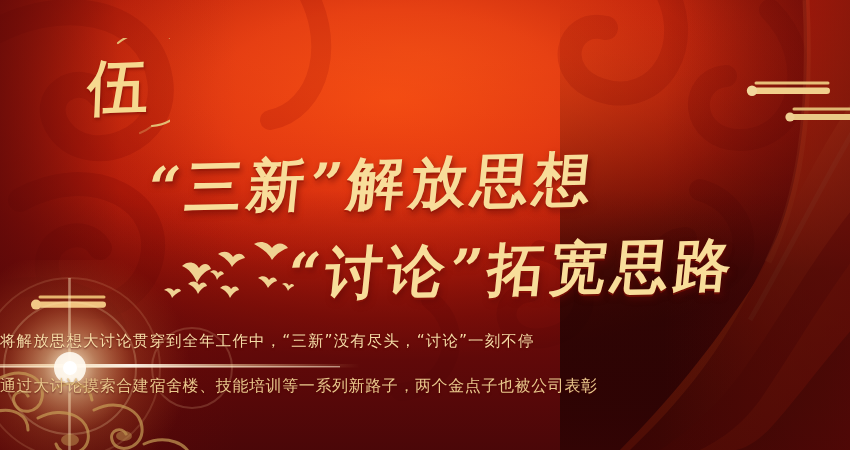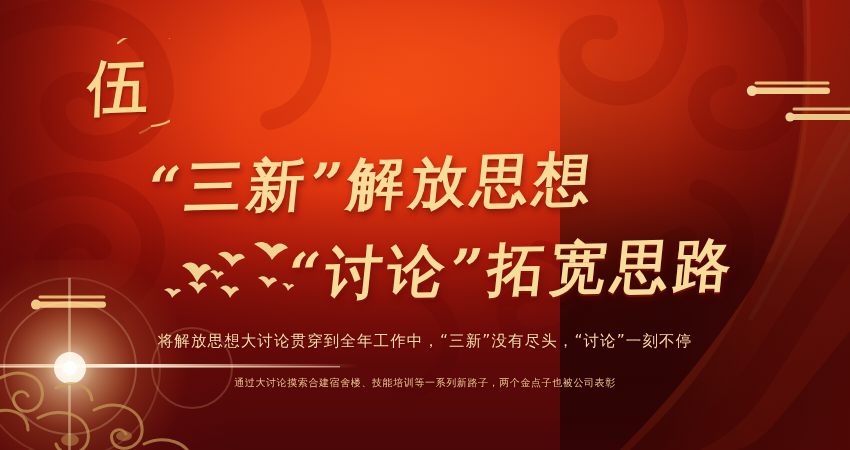--- a/index.html
+++ b/index.html
@@ -142,35 +142,34 @@
     left: 158px;
     top: 240px;
     width: 140px;
     height: 68px;
   }
 
   
   .sub {
     position: absolute;
     width: 850px;
-    text-align: center;
     white-space: nowrap;
     font-family: "DejaVu Sans", "Liberation Sans", sans-serif;
     color: #f3d79a;
   }
   .sub-1 {
     top: 331px;
     font-size: 15.5px;
     letter-spacing: 1.1px;
     color: #f6dca6;
     text-shadow: 0 1px 2px rgba(80,6,6,0.7);
   }
   .sub-2 {
     top: 376px;
-    font-size: 10px;
+    font-size: 16px;
     letter-spacing: 0.6px;
     color: #e9c88c;
     text-shadow: 0 1px 2px rgba(80,6,6,0.7);
   }
 </style>
 </head>
 <body>
 
 <div id="poster">
 

